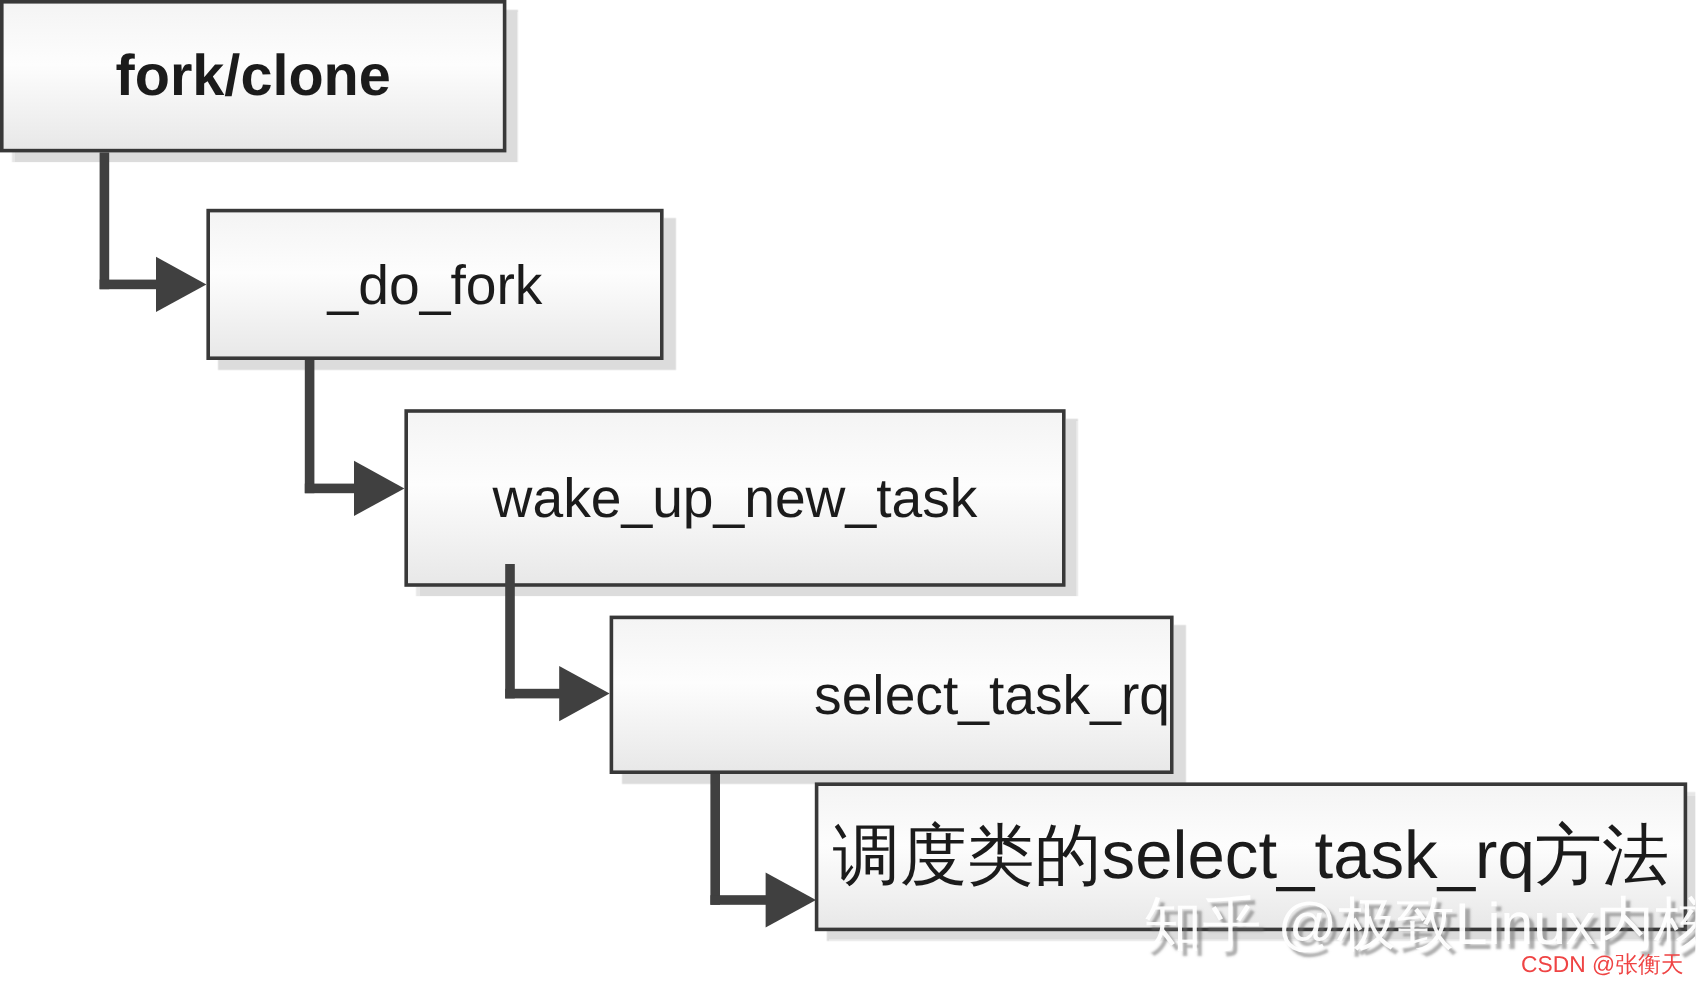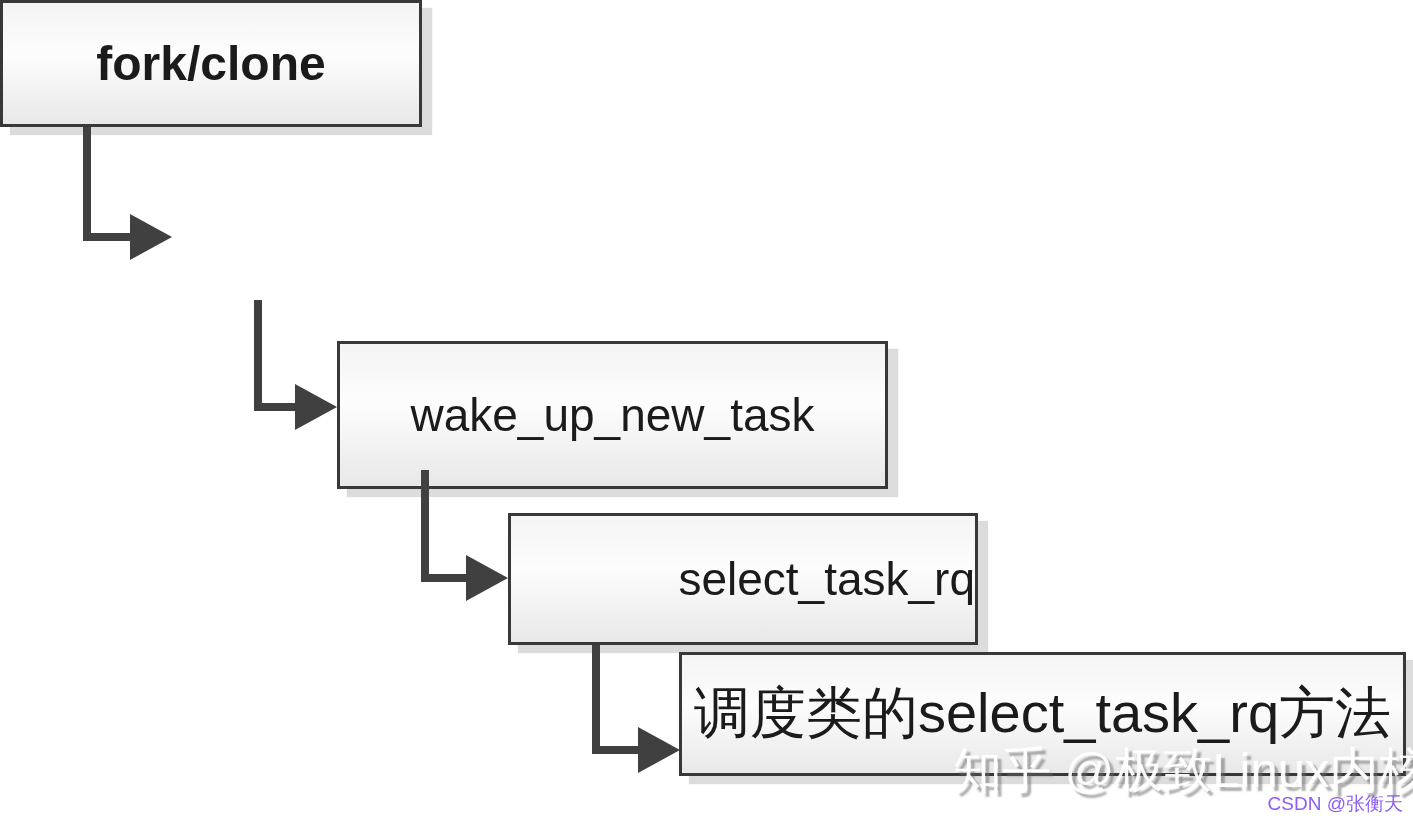--- a/index.html
+++ b/index.html
@@ -56,32 +56,35 @@
     font-size:49px;
     color:rgba(255,255,255,0.95);
     text-shadow:4px 4px 2px rgba(105,105,105,0.55);
     white-space:nowrap;
     z-index:10;
   }
   .watermark-csdn{
     position:absolute;
     right:10px;top:791px;
     font-size:19px;
-    color:#8b5cf6;
+    color:#ef4444;
     white-space:nowrap;
     z-index:11;
   }
 </style>
 </head>
 <body>
 
 <div class="canvas">
 
   <div class="node" id="node-1">
     <span>fork/clone</span>
+  </div>
+  <div class="node" id="node-2">
+    <span>_do_fork</span>
   </div>
   <div class="node" id="node-3">
     <span>wake_up_new_task</span>
   </div>
   <div class="node" id="node-4">
     <span>select_task_rq</span>
   </div>
   <div class="node" id="node-5">
     <span>调度类的select_task_rq方法</span>
   </div>

